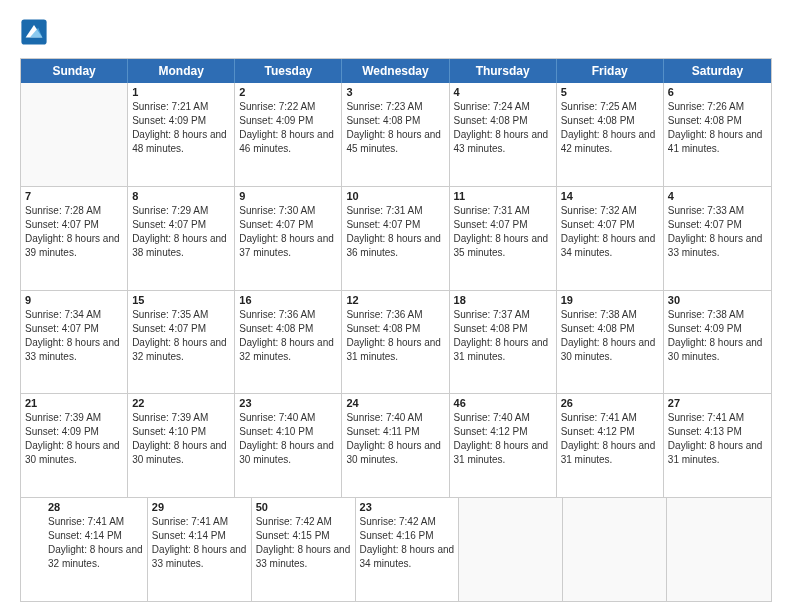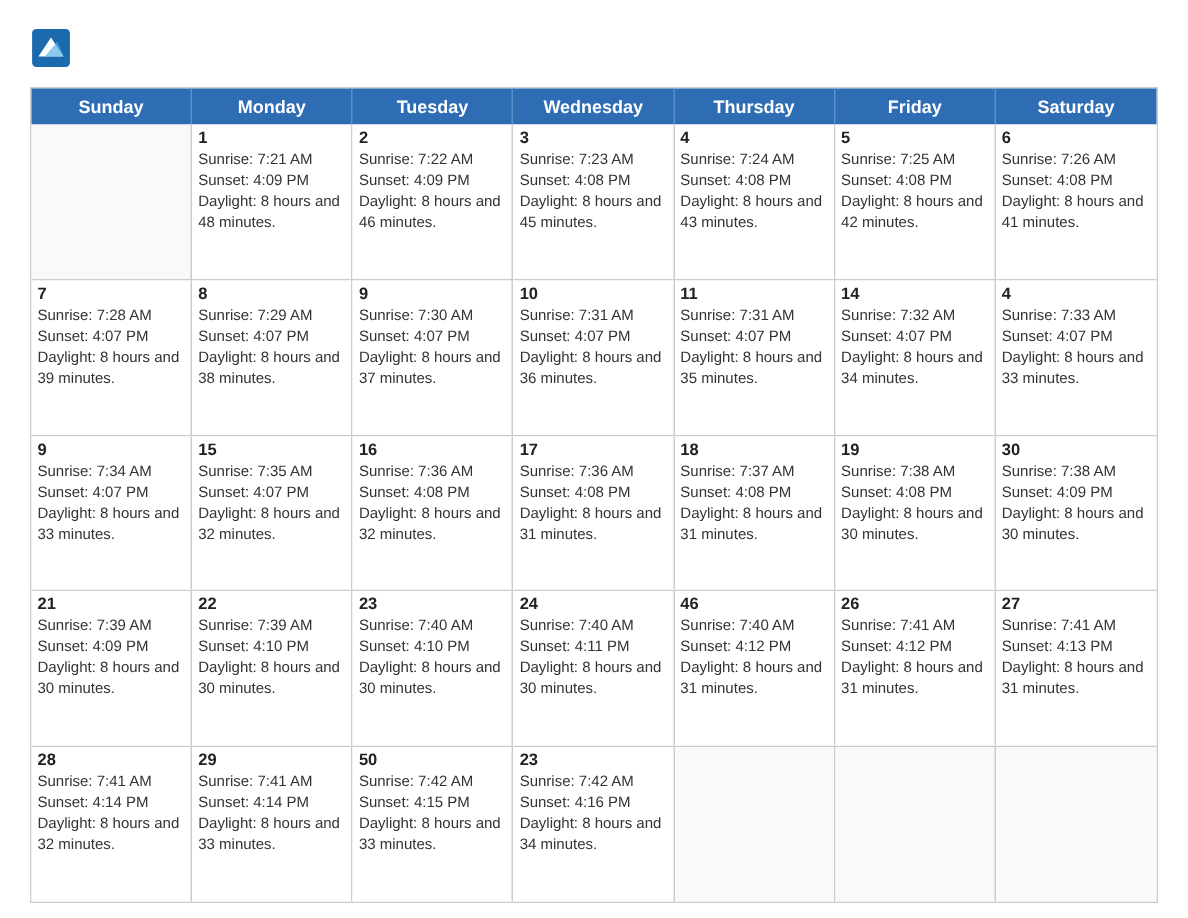--- a/index.html
+++ b/index.html
@@ -75,21 +75,21 @@
       flex: 1;
       display: flex;
       flex-direction: column;
     }
     .cal-row {
       display: grid;
       grid-template-columns: repeat(7, 1fr);
       flex: 1;
       border-bottom: 1px solid #ccc;
     }
-    .cal-row:last-child { border-bottom: none; }
+    .cal-row:last-child { border-bottom: none; margin-left: 23px; }
     .cal-cell {
       border-right: 1px solid #ccc;
       padding: 3px 4px;
       font-size: 9.5px;
       color: #333;
       vertical-align: top;
       background: #fff;
       min-height: 80px;
     }
     .cal-cell:last-child { border-right: none; }
@@ -205,21 +205,21 @@
           </div>
           <div class="cal-cell">
             <div class="day-num">15</div>
             <div class="cell-info">Sunrise: 7:35 AM<br>Sunset: 4:07 PM<br>Daylight: 8 hours and 32 minutes.</div>
           </div>
           <div class="cal-cell">
             <div class="day-num">16</div>
             <div class="cell-info">Sunrise: 7:36 AM<br>Sunset: 4:08 PM<br>Daylight: 8 hours and 32 minutes.</div>
           </div>
           <div class="cal-cell">
-            <div class="day-num">17</div>
+            <div class="day-num">12</div>
             <div class="cell-info">Sunrise: 7:36 AM<br>Sunset: 4:08 PM<br>Daylight: 8 hours and 31 minutes.</div>
           </div>
           <div class="cal-cell">
             <div class="day-num">18</div>
             <div class="cell-info">Sunrise: 7:37 AM<br>Sunset: 4:08 PM<br>Daylight: 8 hours and 31 minutes.</div>
           </div>
           <div class="cal-cell">
             <div class="day-num">19</div>
             <div class="cell-info">Sunrise: 7:38 AM<br>Sunset: 4:08 PM<br>Daylight: 8 hours and 30 minutes.</div>
           </div>

